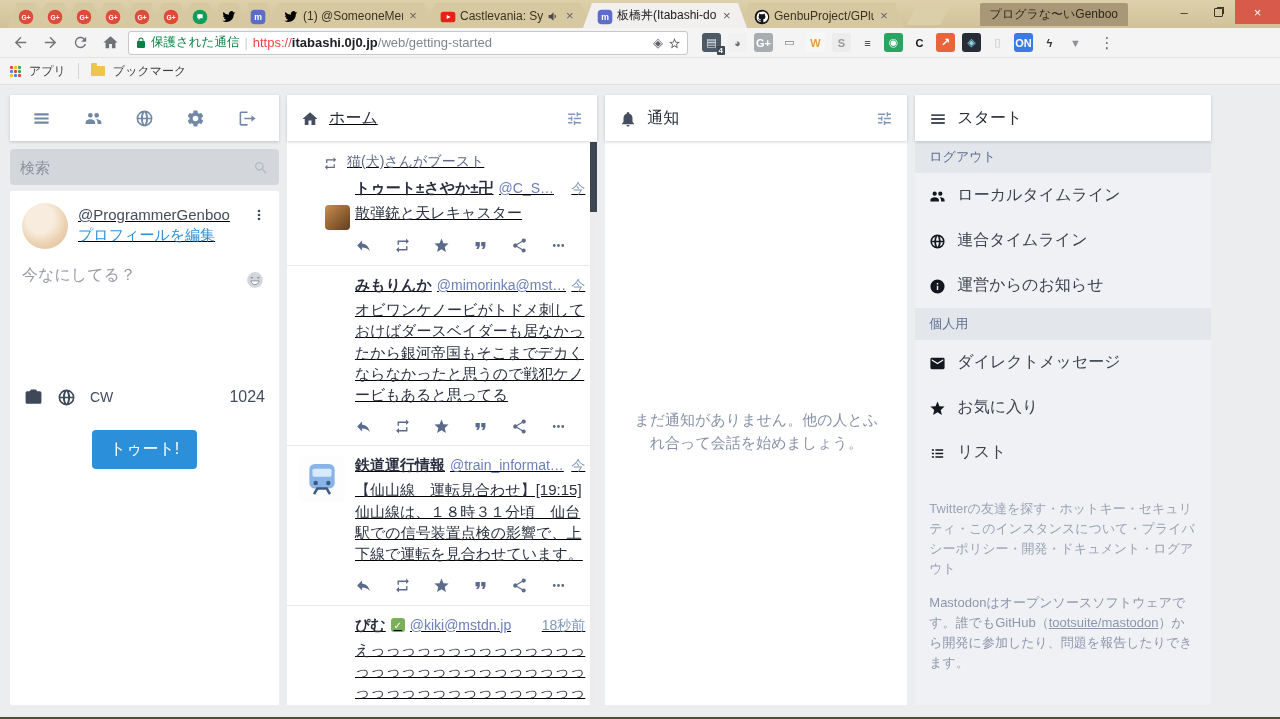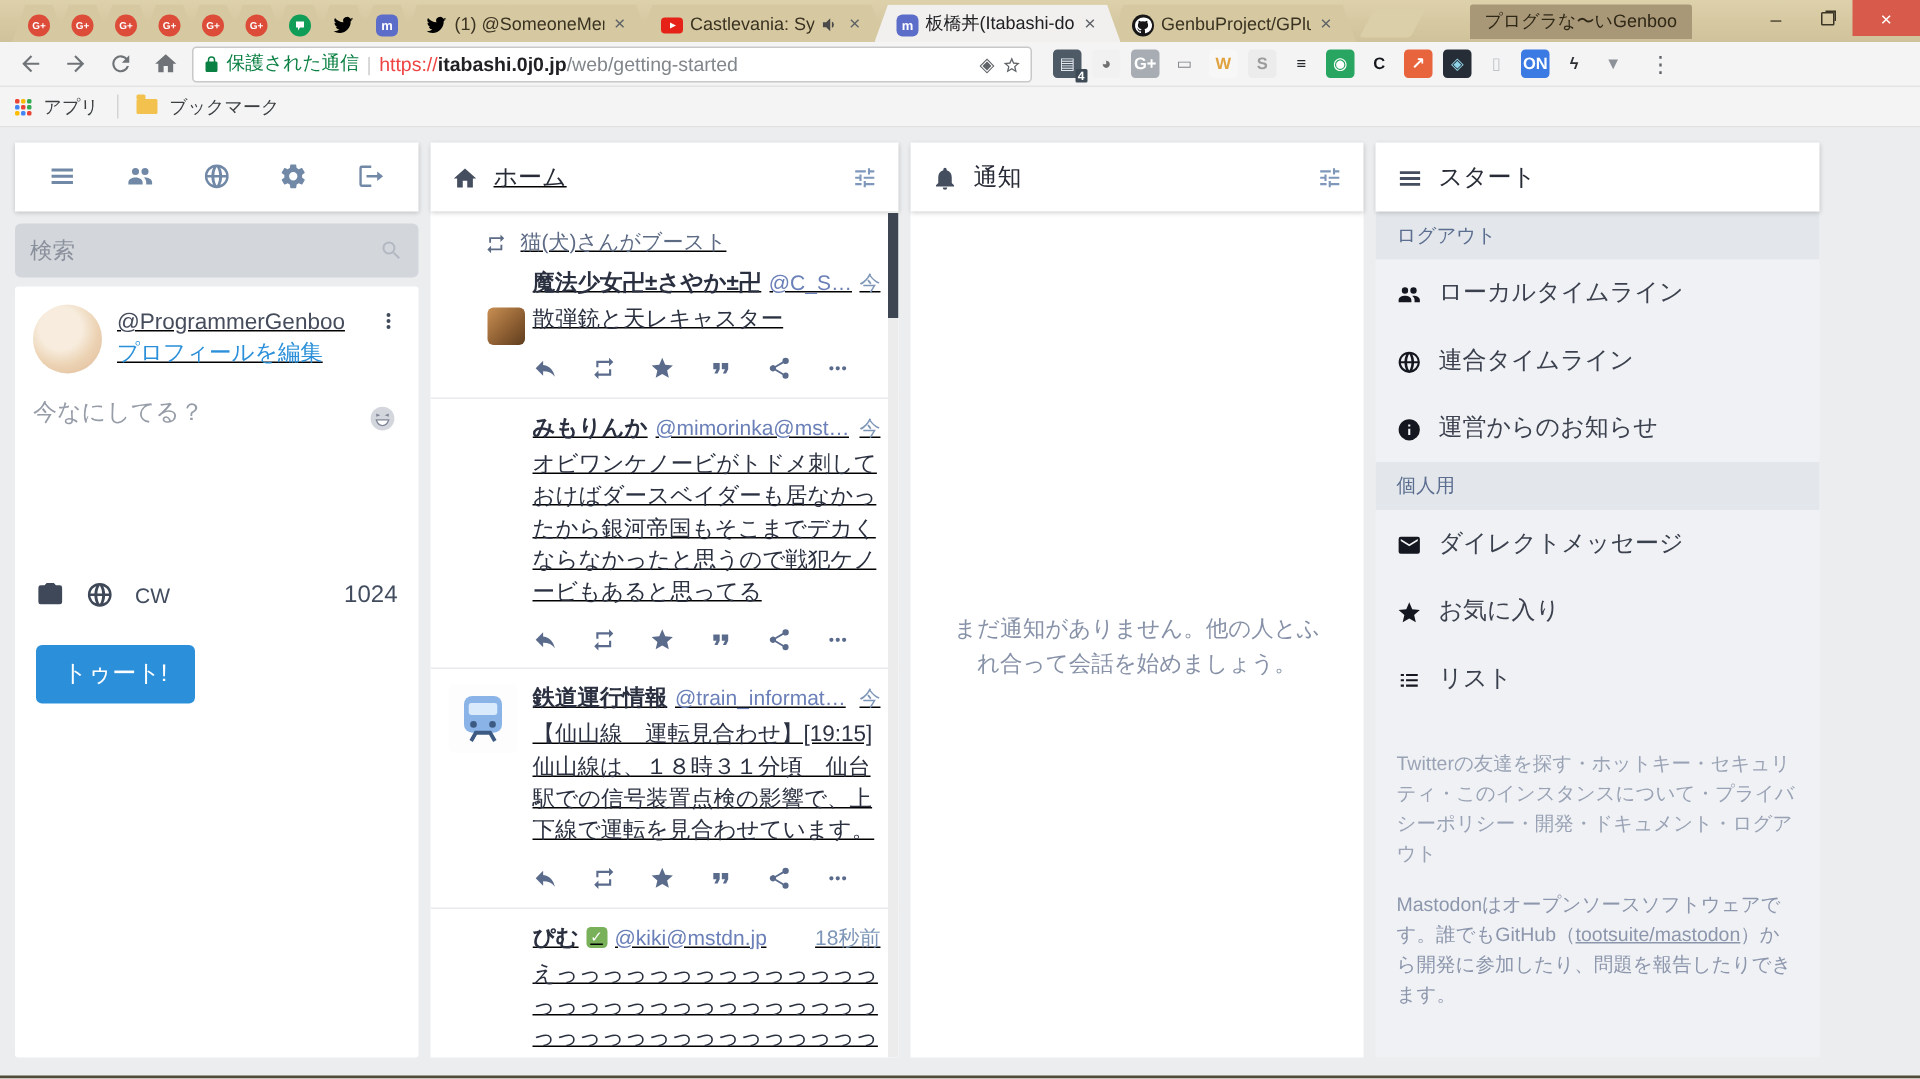--- a/index.html
+++ b/index.html
@@ -82,21 +82,21 @@
   .edit-link { color:#2b90d9; font-size:15px; text-decoration:none; }
   .kebab { color:#414a5b; font-size:16px; cursor:pointer; padding-top:2px; }
   .compose-area { position:relative; padding:8px 12px; }
   .compose-area textarea { width:100%; height:96px; border:none; outline:none; resize:none; font-family:inherit; font-size:16px; color:#3c4451; }
   .compose-area textarea::placeholder { color:#969ca8; }
   .emoji-btn { position:absolute; top:10px; right:14px; font-size:20px; opacity:0.85; cursor:pointer; }
   .compose-toolbar { display:flex; align-items:center; gap:14px; padding:14px 14px 6px; }
   .ct-icon { color:#3e4858; font-size:19px; cursor:pointer; }
   .cw-label { color:#414c5e; font-size:14px; cursor:pointer; }
   .char-count { margin-left:auto; color:#414c5e; font-size:16px; }
-  .toot-btn-row { display:flex; justify-content:flex-start; padding:16px 14px; }
+  .toot-btn-row { display:flex; justify-content:center; padding:16px 14px; }
   .toot-btn { background:#2b90d9; color:#fff; border:none; border-radius:4px; font-size:16px; font-family:inherit; padding:9px 18px; cursor:pointer; }
 
   
   .col-home { flex:0 0 300px; display:flex; flex-direction:column;text-decoration:underline; }
   .timeline { background:#fff; flex:1; overflow:hidden; position:relative; }
   .scroll-track { position:absolute; top:0; right:0; width:7px; height:100%; background:#ececec; z-index:5; }
   .scroll-thumb { position:absolute; top:1px; right:0; width:7px; height:70px; background:#3d4553; z-index:6; }
   .toot { border-bottom:1px solid #e9eaee; padding:10px 12px 8px; }
   .boost-line { display:flex; align-items:center; gap:9px; padding:2px 0 8px 24px; color:#5d6b85; font-size:14px; }
   .boost-line .b-icon { font-size:15px; color:#5d6b85; }
@@ -488,21 +488,21 @@
               </svg></span>
             <span>猫(犬)さんがブースト</span>
           </div>
           <div class="toot-main">
             <span class="avatar-wrap">
               <span class="avatar-main avatar-sayaka"></span>
               <span class="avatar-overlay avatar-cat"></span>
             </span>
             <div class="toot-body">
               <div class="toot-head">
-                <span class="disp-name">魔法少女卍±さやか±卍</span>
+                <span class="disp-name">トゥート±さやか±卍</span>
 
                 <span class="acct">@C_S…</span>
                 <span class="toot-time">今</span>
               </div>
               <div class="toot-content">散弾銃と天レキャスター</div>
             </div>
           </div>
           <div class="toot-actions">
             <span class="a-icon"><svg viewBox="0 0 24 24">
                 <path d="M10 9V5l-7 7 7 7v-4.1c5 0 8.5 1.6 11 5.1-1-5-4-10-11-11z"></path>

